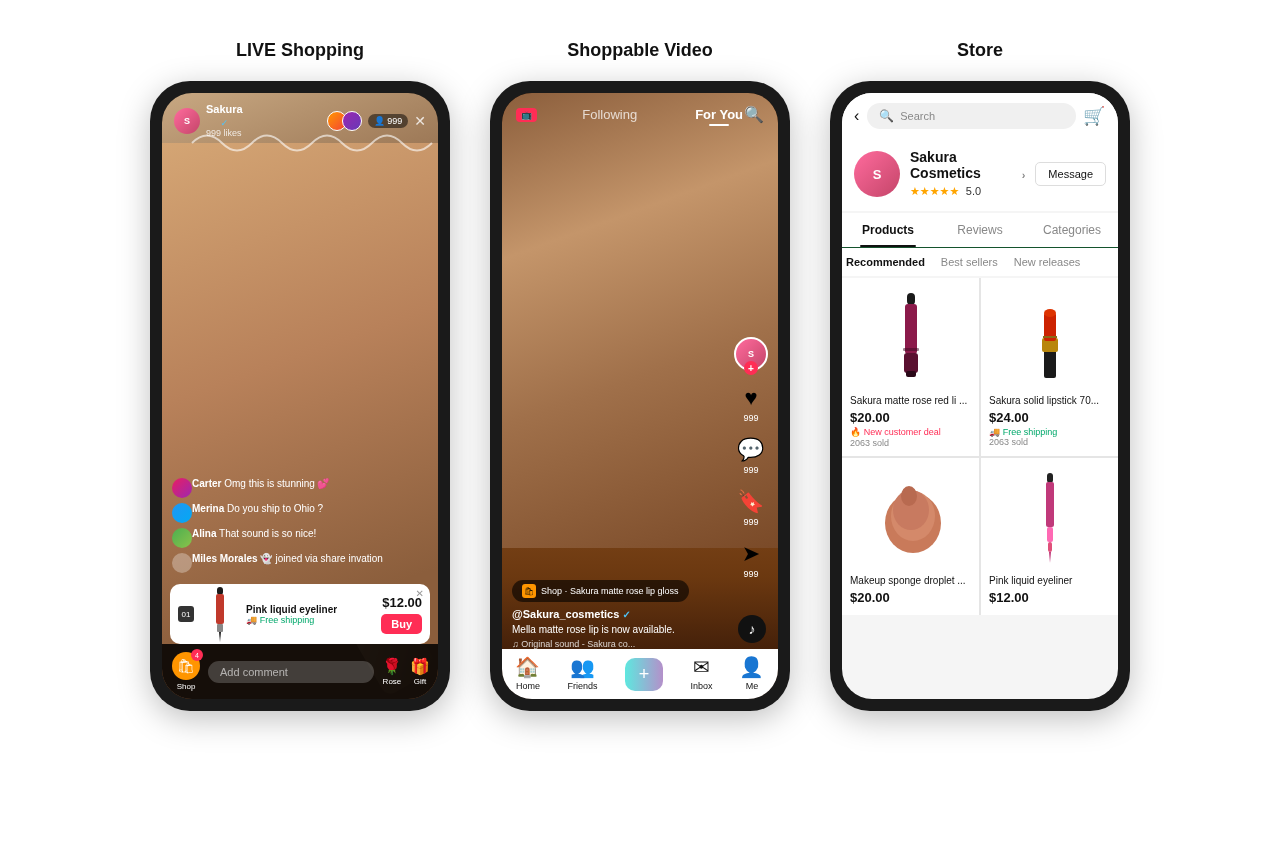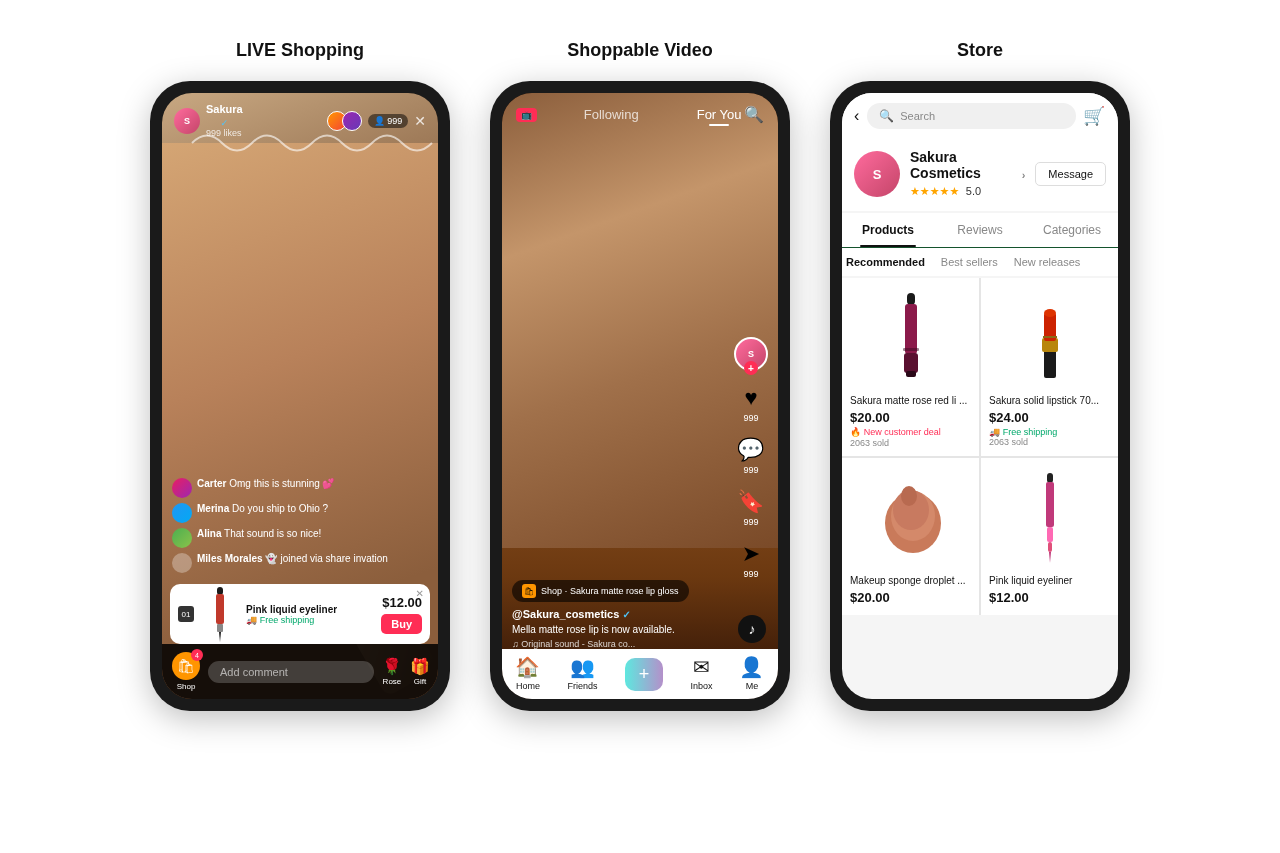--- a/index.html
+++ b/index.html
@@ -138,21 +138,20 @@
     }
     
     .comments-area {
       padding: 6px 10px;
       position: relative;
       z-index: 10;
     }
     .comment {
       display: flex;
       align-items: flex-start;
-      gap: 5px;
       margin-bottom: 5px;
     }
     .comment-avatar {
       width: 20px;
       height: 20px;
       border-radius: 50%;
       flex-shrink: 0;
       background: linear-gradient(135deg, #e91e63, #9c27b0);
     }
     .comment-avatar.green { background: linear-gradient(135deg, #4caf50, #8bc34a); }
@@ -349,21 +348,21 @@
       align-items: center;
     }
     .nav-tab {
       color: rgba(255,255,255,0.75);
       font-size: 13px;
       font-weight: 500;
       margin-left: 44px;
     }
     .nav-tab.active {
       color: white;
-      font-weight: 400;
+      font-weight: 700;
       position: relative;
     }
     .nav-tab.active::after {
       content: '';
       position: absolute;
       bottom: -4px; left: 50%; transform: translateX(-50%);
       width: 20px; height: 2px;
       background: white;
       border-radius: 1px;
     }

